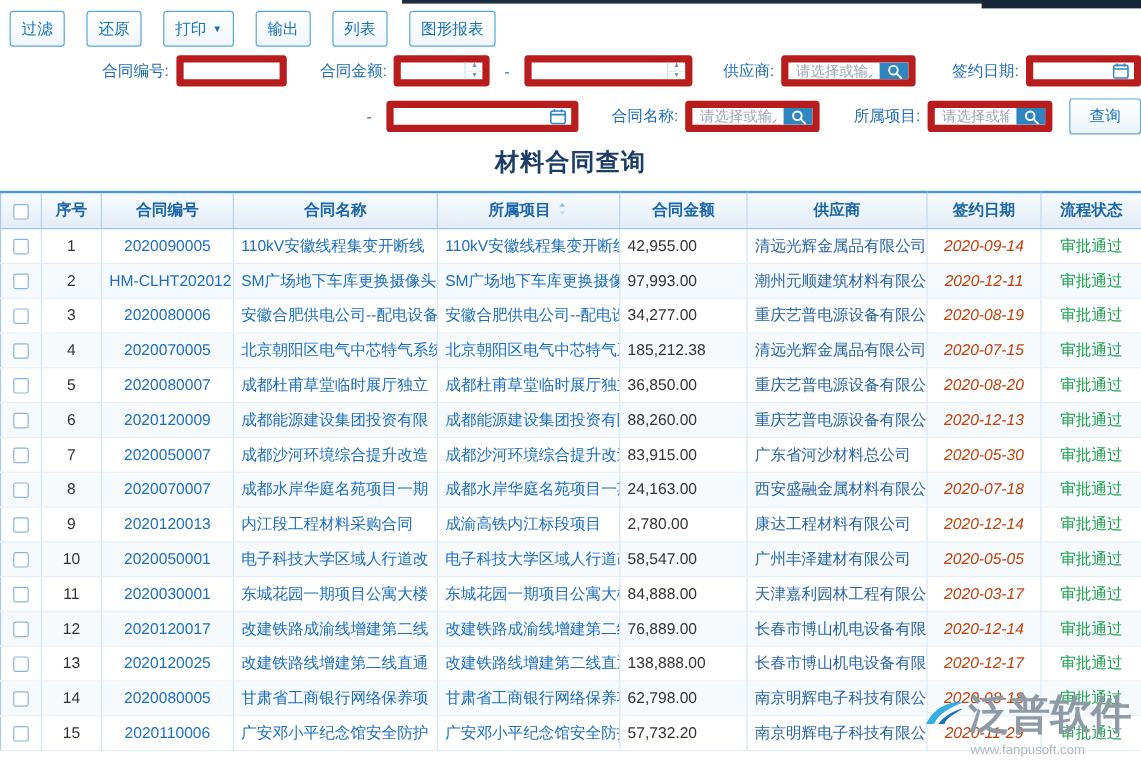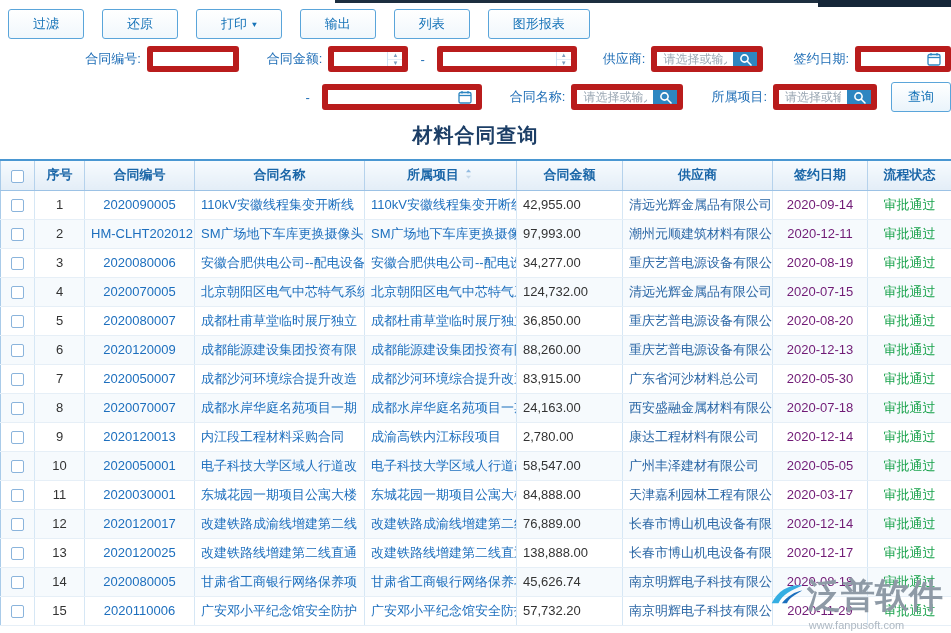--- a/index.html
+++ b/index.html
@@ -6,23 +6,23 @@
   html,body { margin:0; padding:0; width:951px; height:633px; overflow:hidden;
     font-family:"Liberation Sans","DejaVu Sans",sans-serif; background:#fff; position:relative; }
 
   
   .top-line { position:absolute; top:0; left:335px; right:0; height:3px; background:#1d2e3f; z-index:5; }
   .top-right-block { position:absolute; top:0; right:0; width:133px; height:7px; background:#152638; z-index:6; }
 
   
   .toolbar { display:flex; align-items:center; padding:9px 8px 5px; }
   .tb-btn { display:inline-flex; align-items:center; gap:5px; margin-right:18px;
-    padding:5px 24px; border:1px solid #5aa5da; border-radius:3px;
+    padding:5px 9px; border:1px solid #5aa5da; border-radius:3px;
     background:linear-gradient(#ffffff,#f0f7fc); color:#1673b8; font-size:13px;
-    font-family:Liberation Mono, monospace; cursor:pointer; white-space:nowrap; }
+    font-family:Liberation Serif, serif; cursor:pointer; white-space:nowrap; }
   .caret { font-size:8px; color:#1673b8; }
 
   
   .filter-area { font-size:13px; }
   .frow { display:flex; align-items:center; margin:2px 0 10px;justify-content:flex-end; }
   .frow label { color:#1e6db6; white-space:nowrap; }
   .sep { color:#1e6db6; margin:0 12px; }
   .box { border:6px solid #b91c1c; border-radius:3px; height:26px; display:flex;
     align-items:center; background:#fff; overflow:hidden; }
   .box input { border:none; outline:none; flex:1; min-width:0; padding:0 6px;
@@ -54,21 +54,21 @@
     border-top:2px solid #4a97d2; text-align:center; white-space:nowrap; overflow:hidden; cursor:pointer; }
   tbody td { height:29px; border-right:1px solid #d6e7f5; border-bottom:1px solid #e6eff7;
     padding:0 6px; white-space:nowrap; overflow:hidden; }
   tbody tr:nth-child(even) { background:#f6fafd; }
   .c-check { text-align:center; padding:0; }
   .c-no { text-align:center; color:#333; }
   .c-link { color:#1d6fbe; cursor:pointer; }
   .c-cno { text-align:center; }
   .c-amt { color:#333; padding-right:10px; }
   .c-sup { color:#2a66a5; }
-  .c-date { text-align:center; color:#701a75; }
+  .c-date { text-align:center; color:#c2410c;font-style:italic; }
   .c-status { text-align:center; color:#18a24b; }
   .cb { appearance:none; -webkit-appearance:none; width:13px; height:13px;
     border:1px solid #8ab4dc; border-radius:2px; background:#fff; vertical-align:middle;
     margin:0; cursor:pointer; }
   .sort-icon { margin-left:4px; vertical-align:middle; display:inline-block; }
 
   
   .watermark { position:absolute; right:8px; bottom:2px; text-align:center; z-index:10; }
   .wm-top { display:flex; align-items:center; justify-content:center; gap:3px; }
   .wm-name { font-size:34px; font-weight:bold; color:#8e9aa6; }
@@ -248,21 +248,21 @@
     <td class="c-sup">重庆艺普电源设备有限公司</td>
     <td class="c-date">2020-08-19</td>
     <td class="c-status">审批通过</td>
   </tr>
       <tr class="data-row">
     <td class="c-check"><input type="checkbox" class="cb" style=""></td>
     <td class="c-no">4</td>
     <td class="c-link c-cno">2020070005</td>
     <td class="c-link">北京朝阳区电气中芯特气系统</td>
     <td class="c-link">北京朝阳区电气中芯特气系统</td>
-    <td class="c-amt">124,732.00</td>
+    <td class="c-amt">185,212.38</td>
     <td class="c-sup">清远光辉金属品有限公司</td>
     <td class="c-date">2020-07-15</td>
     <td class="c-status">审批通过</td>
   </tr>
       <tr class="data-row">
     <td class="c-check"><input type="checkbox" class="cb" style=""></td>
     <td class="c-no">5</td>
     <td class="c-link c-cno">2020080007</td>
     <td class="c-link">成都杜甫草堂临时展厅独立</td>
     <td class="c-link">成都杜甫草堂临时展厅独立</td>
@@ -358,21 +358,21 @@
     <td class="c-sup">长春市博山机电设备有限公司</td>
     <td class="c-date">2020-12-17</td>
     <td class="c-status">审批通过</td>
   </tr>
       <tr class="data-row">
     <td class="c-check"><input type="checkbox" class="cb" style=""></td>
     <td class="c-no">14</td>
     <td class="c-link c-cno">2020080005</td>
     <td class="c-link">甘肃省工商银行网络保养项</td>
     <td class="c-link">甘肃省工商银行网络保养项</td>
-    <td class="c-amt">45,626.74</td>
+    <td class="c-amt">62,798.00</td>
     <td class="c-sup">南京明辉电子科技有限公司</td>
     <td class="c-date">2020-08-18</td>
     <td class="c-status">审批通过</td>
   </tr>
       <tr class="data-row">
     <td class="c-check"><input type="checkbox" class="cb" style=""></td>
     <td class="c-no">15</td>
     <td class="c-link c-cno">2020110006</td>
     <td class="c-link">广安邓小平纪念馆安全防护</td>
     <td class="c-link">广安邓小平纪念馆安全防护</td>

